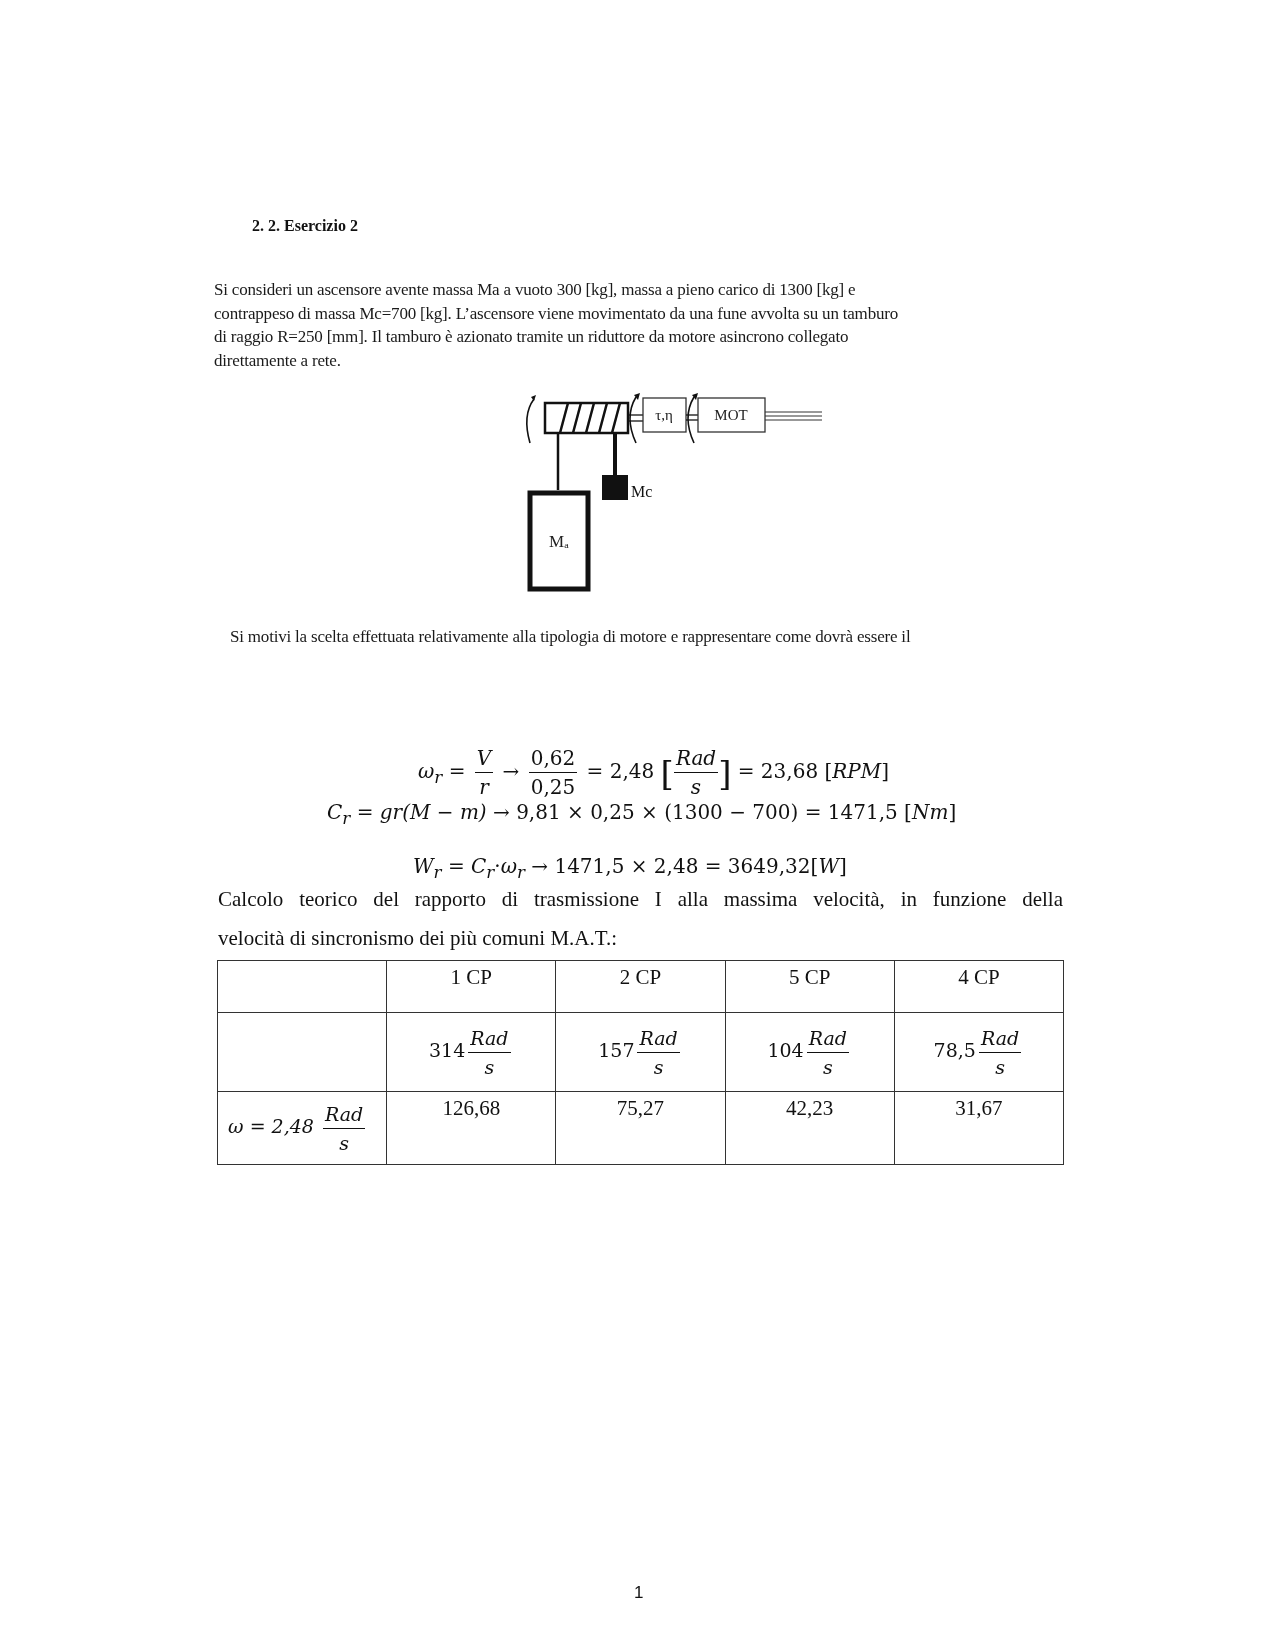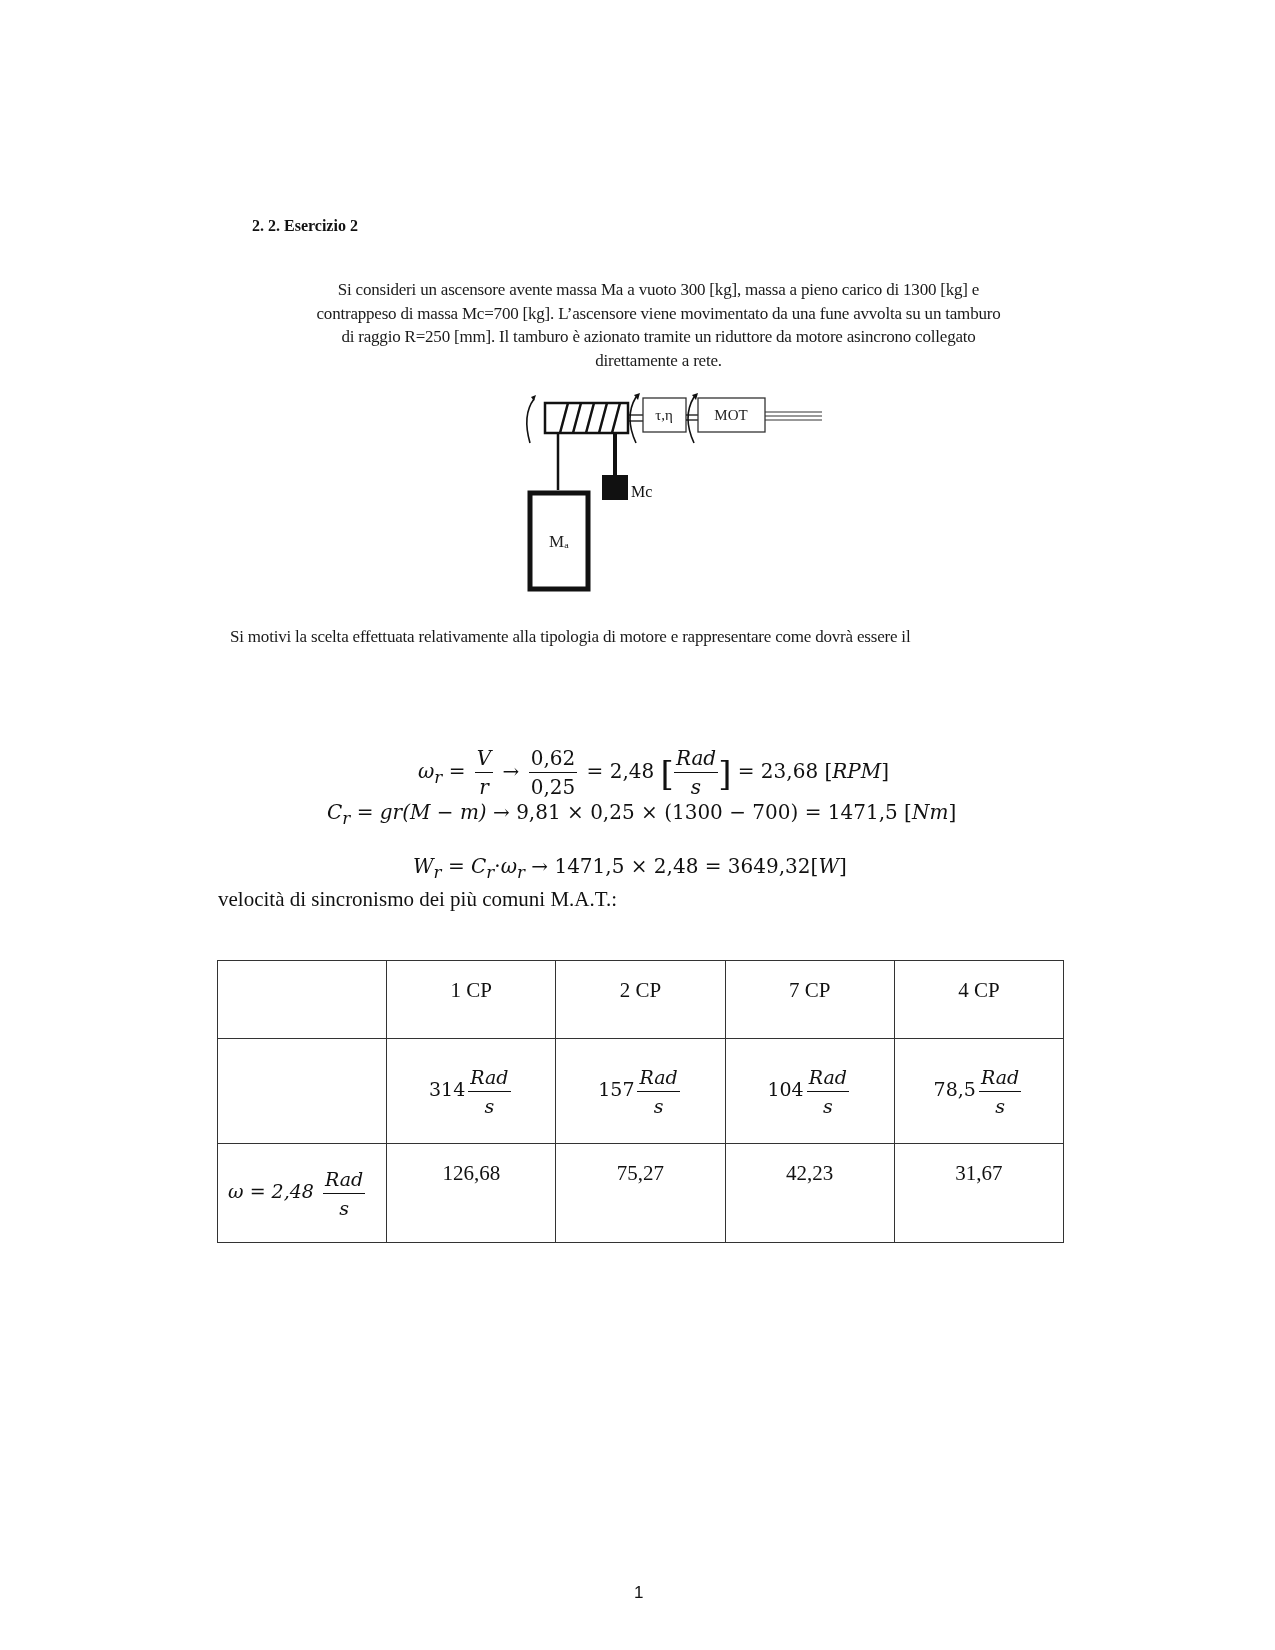--- a/index.html
+++ b/index.html
@@ -1,37 +1,37 @@
 <!DOCTYPE html>
 <html><head>
 <meta charset="utf-8">
 <style>
   html, body { margin:0; padding:0; background:#ffffff; }
   body { width:1275px; height:1650px; position:relative; overflow:hidden; color:#111; font-family:"Liberation Serif", serif; }
   .abs { position:absolute; }
   #title { left:252px; top:217px; font-size:16px; font-weight:bold; font-family:"Liberation Serif", serif; }
   .scan { font-family:"Liberation Serif", serif; font-size:17px; line-height:23.5px; color:#1a1a1a; letter-spacing:-0.2px; }
-  #intro { left:236px; top:278px; width:845px;text-align:center; }
+  #intro { left:214px; top:278px; width:845px; }
   #intro p, #task p { margin:0; }
   #diagram { left:500px; top:385px; width:340px; height:215px; }
   #task { left:230px; top:625px; width:845px; }
   .math { font-family:"DejaVu Serif", serif; font-size:20px; color:#111; white-space:nowrap; }
   .it { font-style:italic; }
   .frac { display:inline-flex; flex-direction:column; align-items:center; vertical-align:middle; margin:0 3px; }
   .frac .num { padding:0 2px 2px; border-bottom:1.3px solid #111; line-height:24px; }
   .frac .den { padding:2px 2px 0; line-height:24px; }
   #eq1 { left:418px; top:730px;margin-top:16px; }
   #eq2 { left:327px; top:800px; }
   #eq3 { left:413px; top:842px;margin-top:12px; }
   .body-text { font-family:"Liberation Serif", serif; font-size:21px; line-height:39px; color:#111; }
   #para { left:218px; top:880px; width:845px; text-align:justify; }
   #para span { display:block; }
   #para .l1 { text-align:justify; text-align-last:justify; }
   table#mat { position:absolute; left:217px; top:960px; width:847px; border-collapse:collapse; }
-  #mat td { border:1.5px solid #333; width:20%; text-align:center; vertical-align:top; font-family:"Liberation Serif", serif; font-size:21px; padding:17px 4px; }
+  #mat td { border:1.5px solid #333; width:20%; text-align:center; vertical-align:top; font-family:"Liberation Serif", serif; font-size:21px; padding:4px 4px; }
   #mat tr.r1 td { height:43px; }
   #mat tr.r2 td { height:70px; vertical-align:middle; }
   #mat tr.r3 td { height:64px; }
   #mat .bold { font-weight:normal; }
   #mat .rowlabel { text-align:right; vertical-align:middle; padding-right:18px; }
   .tmath { font-family:"DejaVu Serif", serif; font-size:19px; }
   #pagenum { left:634px; top:1583px; font-family:"Liberation Sans", sans-serif; font-size:17px; }
 </style>
 </head>
 <body>
@@ -108,30 +108,31 @@
 
 <div id="eq2" class="abs math">
   <span class="it">C</span><sub class="it">r</sub><span style="white-space:pre"> = </span><span class="it">gr(M − m)</span><span style="white-space:pre"> → 9,81 × 0,25 × (1300 − 700) = 1471,5 [</span><span class="it">Nm</span><span>]</span>
 </div>
 
 <div id="eq3" class="abs math">
   <span class="it">W</span><sub class="it">r</sub><span style="white-space:pre"> = </span><span class="it">C</span><sub class="it">r</sub><span>·</span><span class="it">ω</span><sub class="it">r</sub><span style="white-space:pre"> → 1471,5 × 2,48 = 3649,32[</span><span class="it">W</span><span>]</span>
 </div>
 
 <div id="para" class="abs body-text">
+  <span class="l1">Calcolo teorico del rapporto di trasmissione I alla massima velocità, in funzione della</span>
   <span>velocità di sincronismo dei più comuni M.A.T.:</span>
 </div>
 
 <table id="mat">
   <tbody>
       <tr class="r1">
     <td></td>
     <td>1 CP</td>
     <td>2 CP</td>
-    <td>7 CP</td>
+    <td>5 CP</td>
     <td>4 CP</td>
   </tr>
   <tr class="r2">
     <td></td>
     <td><span class="tmath">314</span><span class="frac tmath">
             <span class="num it">Rad</span>
             <span class="den it">s</span>
           </span></td>
     <td><span class="tmath">157</span><span class="frac tmath">
             <span class="num it">Rad</span>

